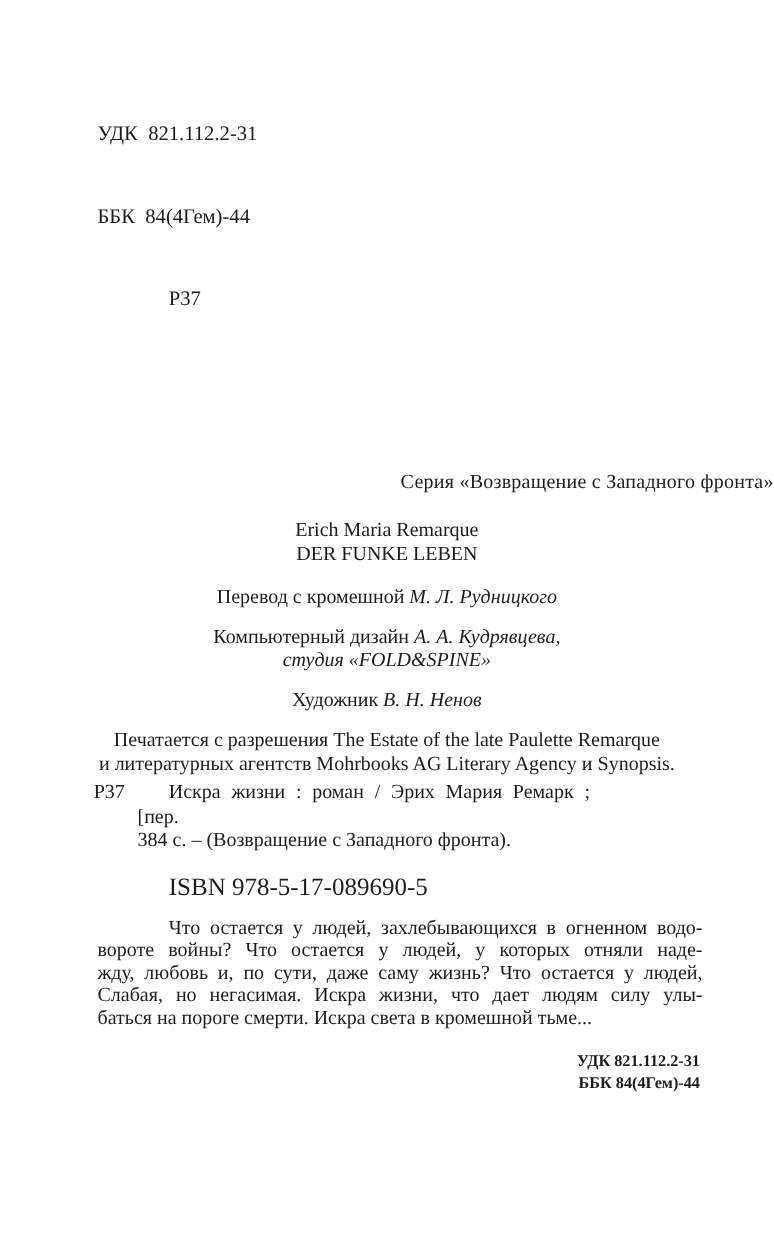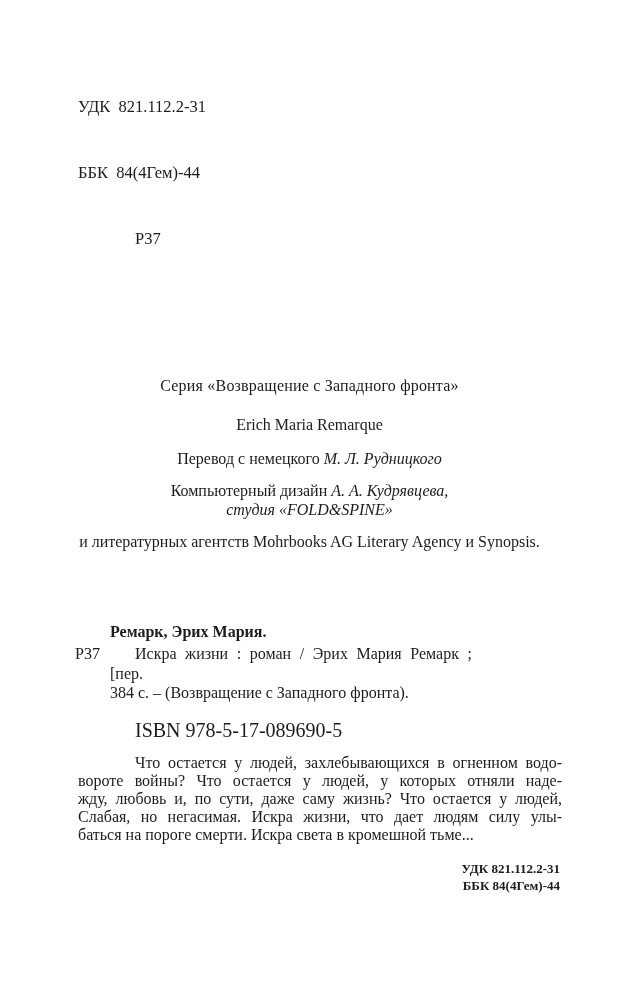--- a/index.html
+++ b/index.html
@@ -14,21 +14,21 @@
     overflow: hidden;
     padding-top: 52px;
   }
 
   
   .block-top { margin-left: 78px; font-size: 16.5px; line-height: 22px; white-space: pre-wrap; }
   .code-indent { padding-left: 57px; }
 
   
   .centered { text-align: center; font-size: 16px; line-height: 19px; }
-  .series { margin-top: 82px; letter-spacing: 0.2px; }
+  .series { margin-top: 82px; letter-spacing: 0.2px; text-align: right; }
   .author-block { margin-top: 20px; }
   .translator { margin-top: 15px; }
   .design { margin-top: 13px; }
   .artist { margin-top: 13px; }
   .permission { margin-top: 13px; }
   .it { font-style: italic; }
   .bold { font-weight: bold; }
 
   
   .catalog-heading { margin-top: 72px; margin-left: 110px; font-size: 16px; }
@@ -54,39 +54,43 @@
   <div class="block-top">
     <div class="line">УДК  821.112.2-31</div>
     <div class="line">ББК  84(4Гем)-44</div>
     <div class="line code-indent">Р37</div>
   </div>
 
   <div class="centered series">Серия «Возвращение с Западного фронта»</div>
 
   <div class="centered author-block">
     <div>Erich Maria Remarque</div>
+    <div>DER FUNKE LEBEN</div>
   </div>
 
   <div class="centered translator">
-    <span>Перевод с немецкого </span><span class="it">М. Л. Рудницкого</span>
+    <span>Перевод с кромешной </span><span class="it">М. Л. Рудницкого</span>
   </div>
 
   <div class="centered design">
     <div>
       <span>Компьютерный дизайн </span><span class="it">А. А. Кудрявцева,</span>
     </div>
     <div class="it">студия «FOLD&amp;SPINE»</div>
   </div>
 
+  <div class="centered artist">
+    <span>Художник </span><span class="it">В. Н. Ненов</span>
+  </div>
 
   <div class="centered permission">
+    <div>Печатается с разрешения The Estate of the late Paulette Remarque</div>
     <div>и литературных агентств Mohrbooks AG Literary Agency и Synopsis.</div>
   </div>
 
-  <div class="catalog-heading bold">Ремарк, Эрих Мария.</div>
 
   <div class="catalog-row">
     <div class="catalog-code">Р37</div>
     <div class="catalog-text">
       <div class="just indent1">Искра жизни : роман / Эрих Мария Ремарк ; [пер.</div>
       <div>384 с. – (Возвращение с Западного фронта).</div>
     </div>
   </div>
 
   <div class="catalog-isbn">ISBN 978-5-17-089690-5</div>

